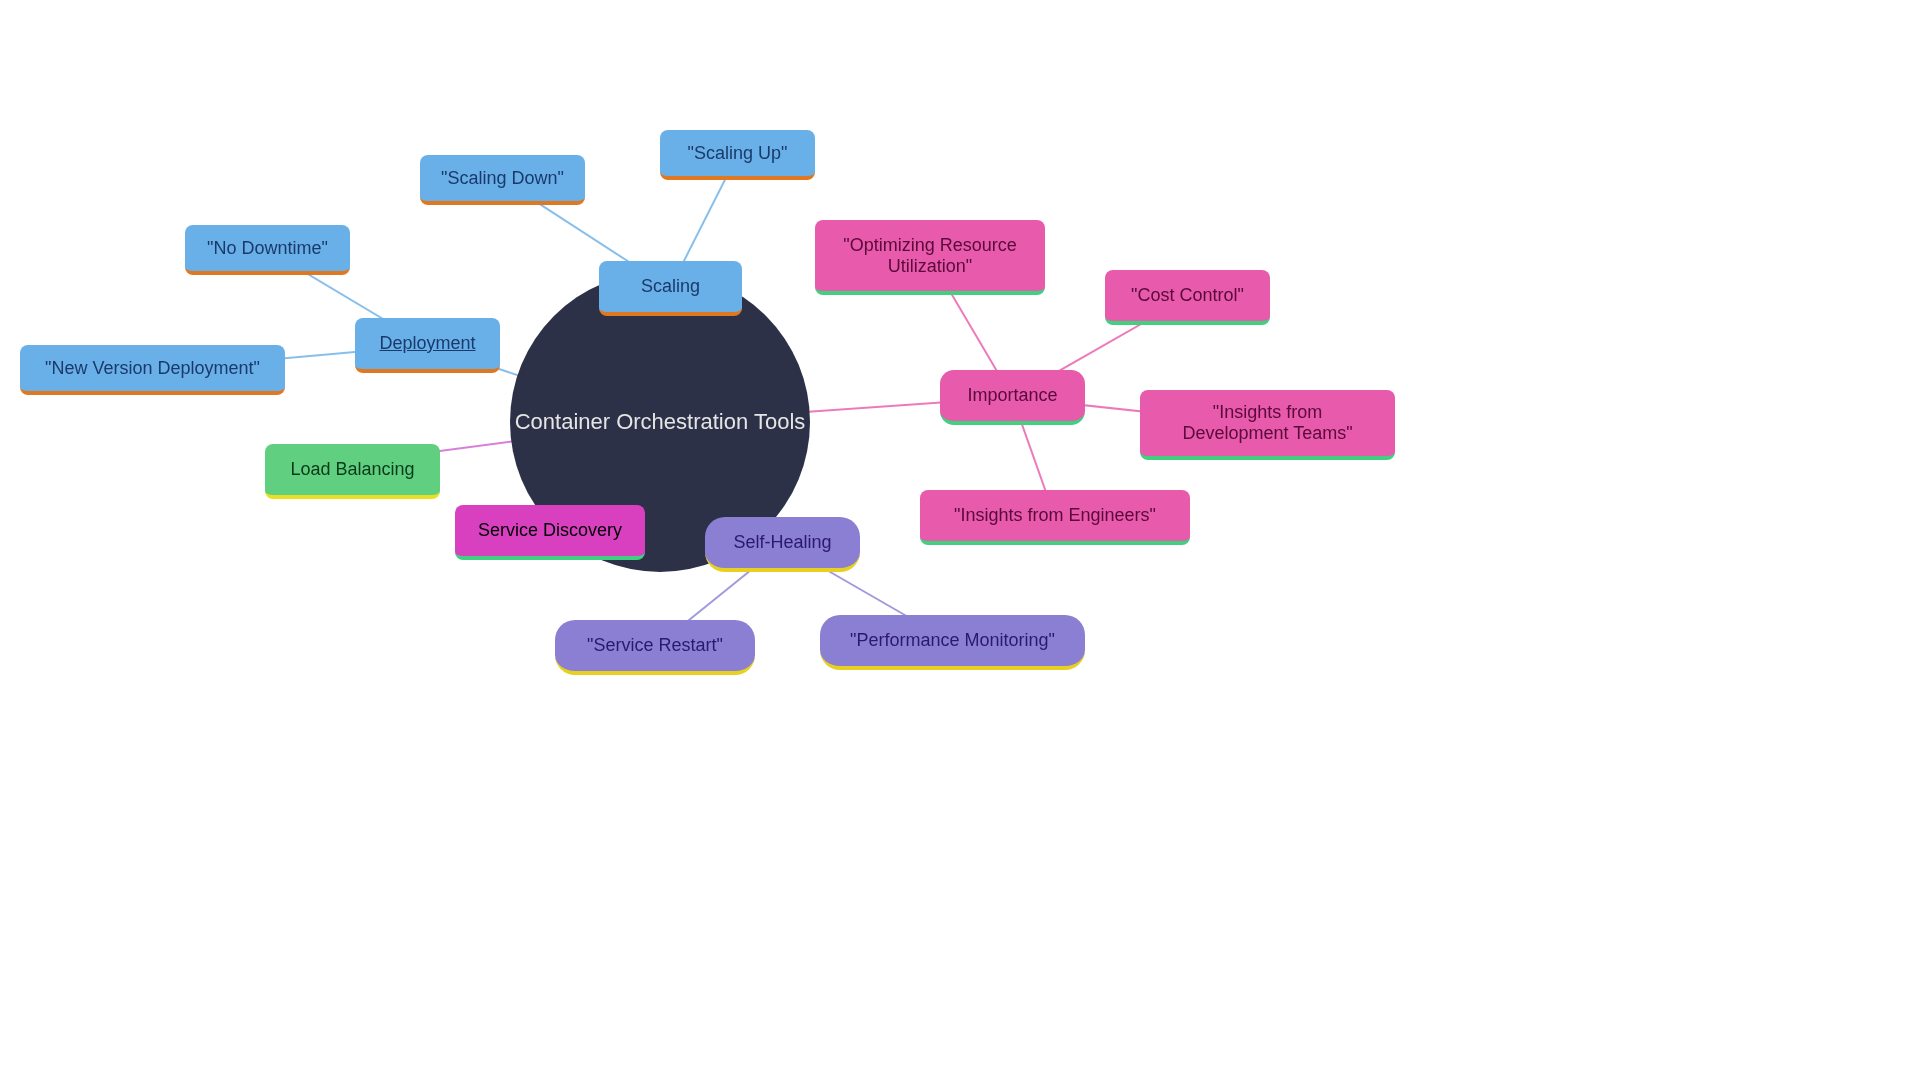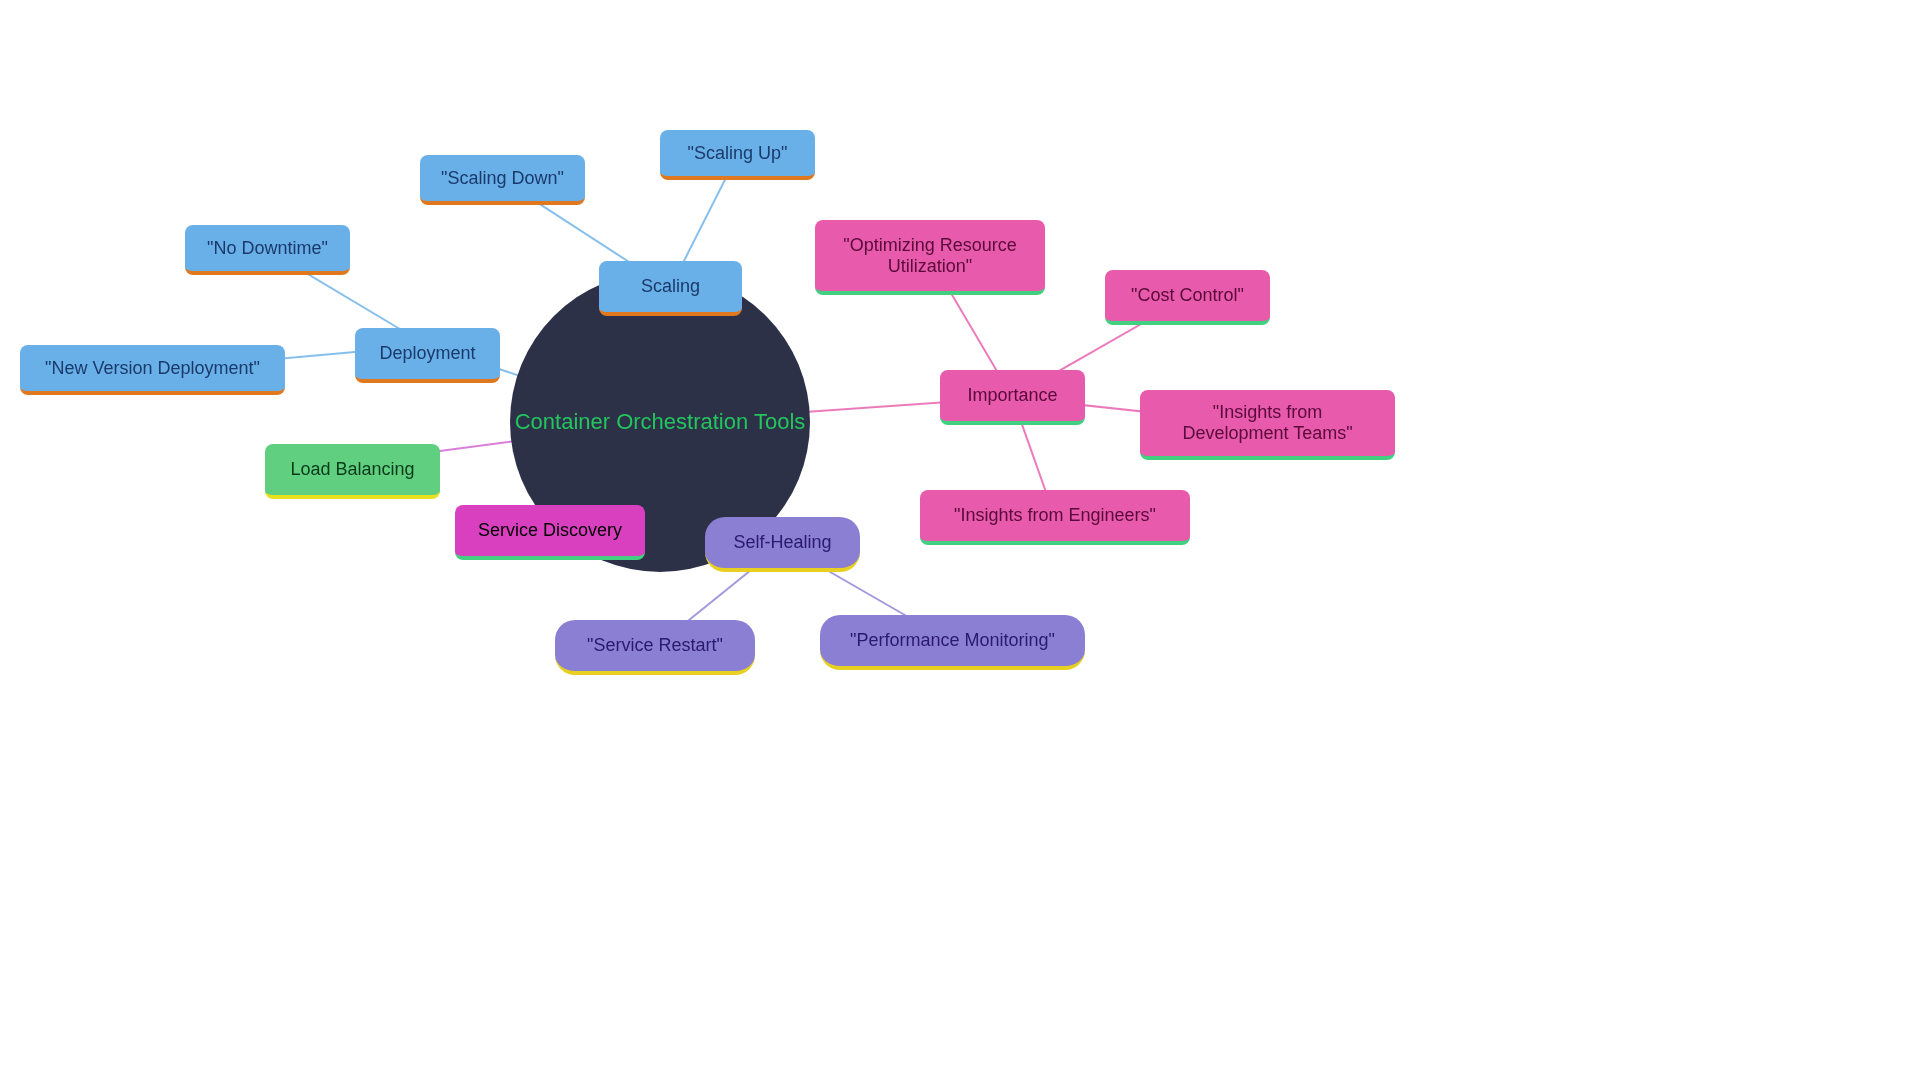--- a/index.html
+++ b/index.html
@@ -23,21 +23,21 @@
     .center-node {
       position: absolute;
       width: 300px;
       height: 300px;
       border-radius: 50%;
       background: #2d3148;
       display: flex;
       align-items: center;
       justify-content: center;
       text-align: center;
-      color: #22c55e;
+      color: #e5e5e5;
       font-size: 22px;
       font-weight: 400;
       left: 510px;
       top: 272px;
     }
 
     .node {
       position: absolute;
       border-radius: 8px;
       padding: 12px 18px;
@@ -117,21 +117,21 @@
 </div>
 
 <div class="node node-blue" id="node-scalingDown" style="position: absolute; left: 420px; top: 155px; width: 165px; min-height: 50px;">
   <span>"Scaling Down"</span>
 </div>
 
 <div class="node node-blue" id="node-scalingUp" style="position: absolute; left: 660px; top: 130px; width: 155px; min-height: 50px;">
   <span>"Scaling Up"</span>
 </div>
 
-<div class="node node-blue" id="node-deployment" style="position: absolute; left: 355px; top: 328px; width: 145px; min-height: 55px;">
+<div class="node node-blue" id="node-deployment" style="position: absolute; left: 355px; top: 318px; width: 145px; min-height: 55px; text-decoration: underline;">
   <span>Deployment</span>
 </div>
 
 <div class="node node-blue" id="node-noDowntime" style="position: absolute; left: 185px; top: 225px; width: 165px; min-height: 50px;">
   <span>"No Downtime"</span>
 </div>
 
 <div class="node node-blue" id="node-newVersion" style="position: absolute; left: 20px; top: 345px; width: 265px; min-height: 50px;">
   <span>"New Version Deployment"</span>
 </div>
@@ -149,21 +149,21 @@
 </div>
 
 <div class="node node-purple" id="node-serviceRestart" style="position: absolute; left: 555px; top: 620px; width: 200px; min-height: 55px;">
   <span>"Service Restart"</span>
 </div>
 
 <div class="node node-purple" id="node-perfMonitoring" style="position: absolute; left: 820px; top: 615px; width: 265px; min-height: 55px;">
   <span>"Performance Monitoring"</span>
 </div>
 
-<div class="node node-pink" id="node-importance" style="position: absolute; left: 940px; top: 370px; width: 145px; min-height: 55px;">
+<div class="node node-pink" id="node-importance" style="position: absolute; left: 940px; top: 370px; width: 145px; min-height: 55px; border-radius: 14px;">
   <span>Importance</span>
 </div>
 
 <div class="node node-pink" id="node-optimizing" style="position: absolute; left: 815px; top: 220px; width: 230px; min-height: 75px;">
   <span>"Optimizing Resource Utilization"</span>
 </div>
 
 <div class="node node-pink" id="node-costControl" style="position: absolute; left: 1105px; top: 270px; width: 165px; min-height: 55px;">
   <span>"Cost Control"</span>
 </div>

